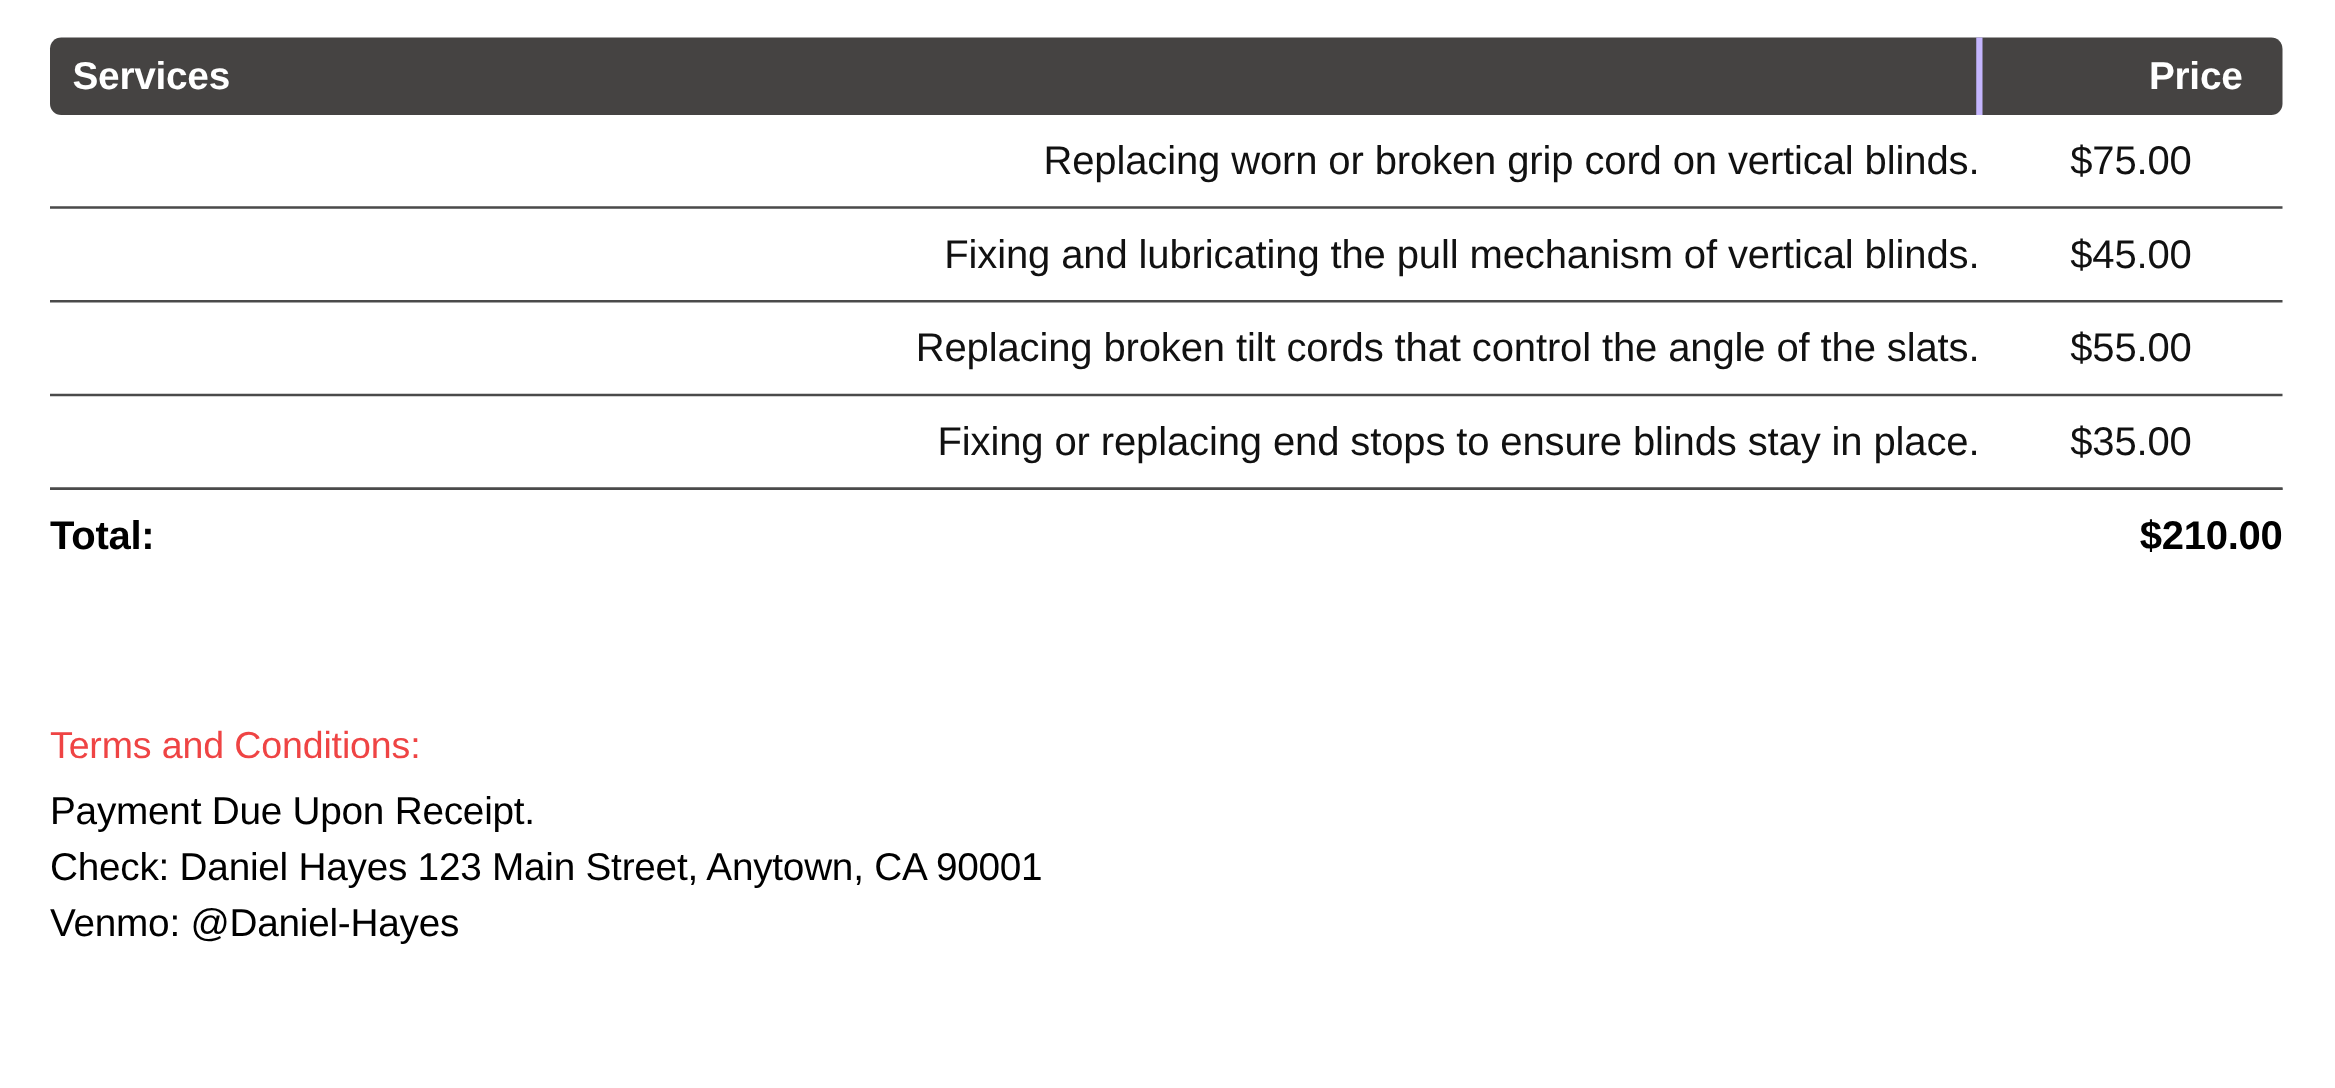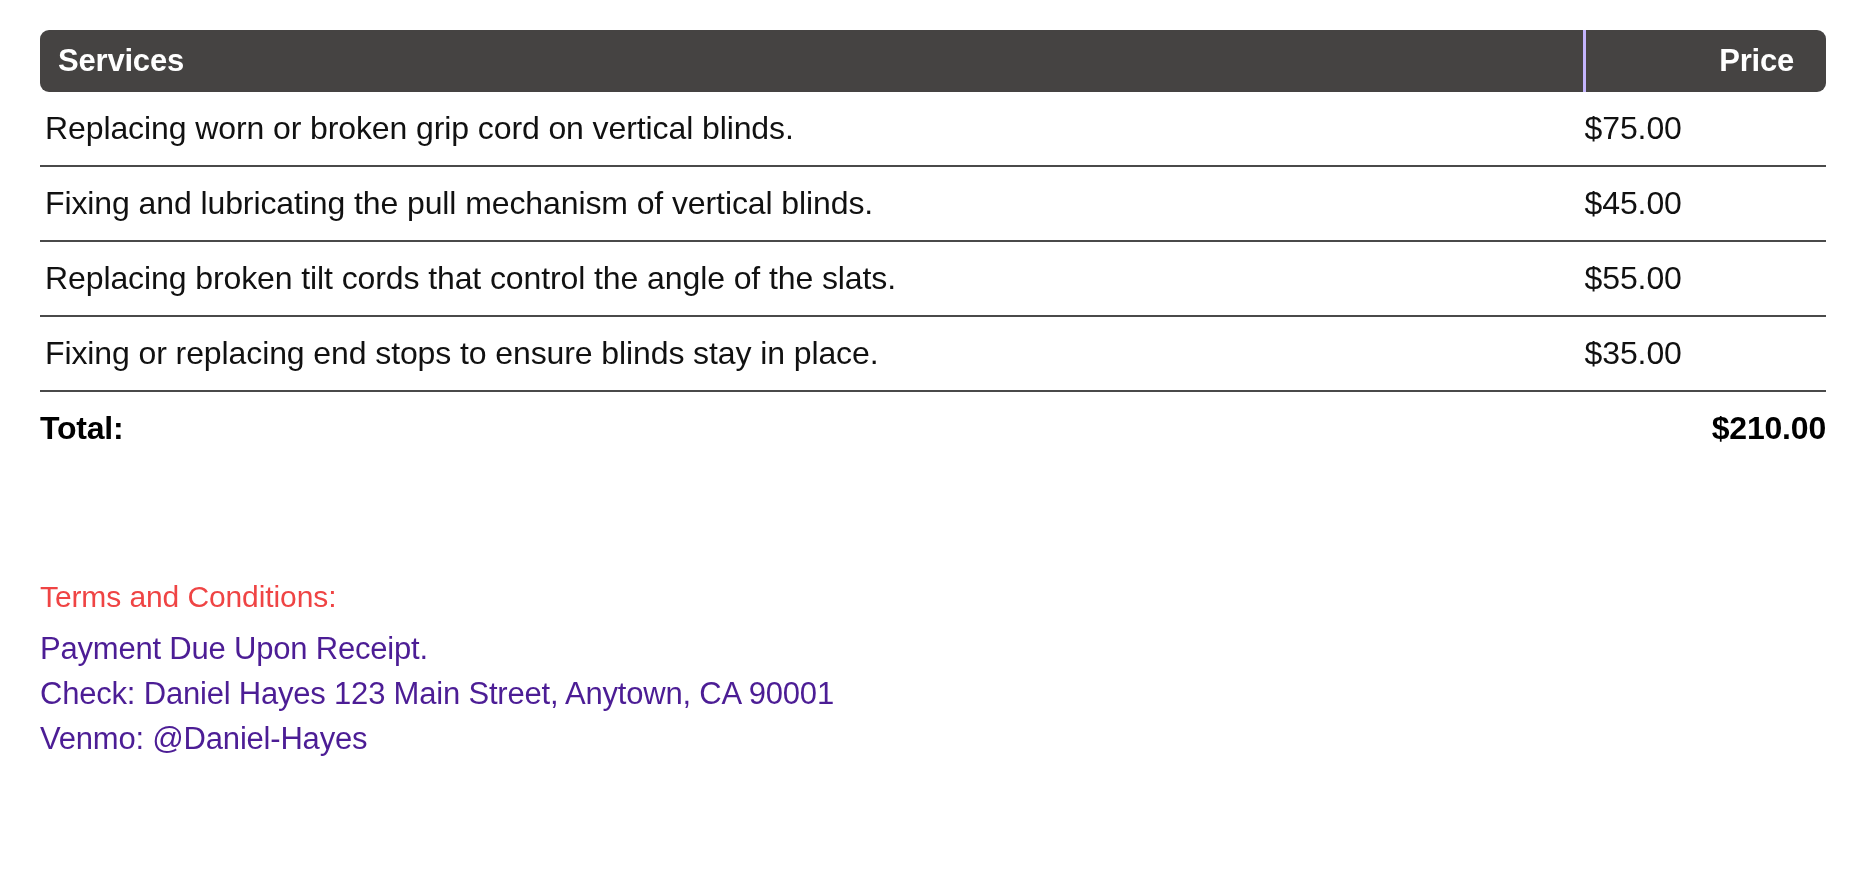--- a/index.html
+++ b/index.html
@@ -40,47 +40,47 @@
     letter-spacing: -0.2px;
     height: 62px;
     padding: 0;
     vertical-align: middle;
   }
   .services-table thead th.th-services {
     text-align: left;
     padding-left: 18px;
     border-top-left-radius: 9px;
     border-bottom-left-radius: 9px;
-    border-right: 3px solid #c4b5fd;
+    border-right: 5px solid #c4b5fd;
   }
   .services-table thead th.th-price {
     text-align: right;
     padding-right: 32px;
     width: 208px;
     border-top-right-radius: 9px;
     border-bottom-right-radius: 9px;
   }
 
   .services-table tbody td {
     font-size: 32px;
     font-weight: normal;
     color: #111111;
     height: 73px;
     padding: 0;
     vertical-align: middle;
     border-bottom: 2px solid #4a4a4a;
     letter-spacing: -0.1px;
   }
   .services-table tbody td.cell-desc {
-    text-align: left;
+    text-align: right;
     padding-left: 5px;
     margin-top: 20px;
   }
   .services-table tbody td.cell-price {
-    text-align: left;
+    text-align: center;
     padding-right: 0px;
     white-space: nowrap;
   }
 
   .services-table tfoot td {
     font-size: 32px;
     font-weight: bold;
     color: #000000;
     height: 72px;
     padding: 0;
@@ -107,21 +107,21 @@
   }
   .terms-heading {
     font-size: 30px;
     color: #ef4444;
     letter-spacing: -0.1px;
     margin: 0 0 12px 0;
     font-weight: normal;
   }
   .terms-line {
     font-size: 31px;
-    color: #4c1d95;
+    color: #000000;
     letter-spacing: -0.2px;
     line-height: 45px;
     white-space: nowrap;
   }
 </style>
 </head>
 <body>
 
 <div class="invoice-sheet">
 

